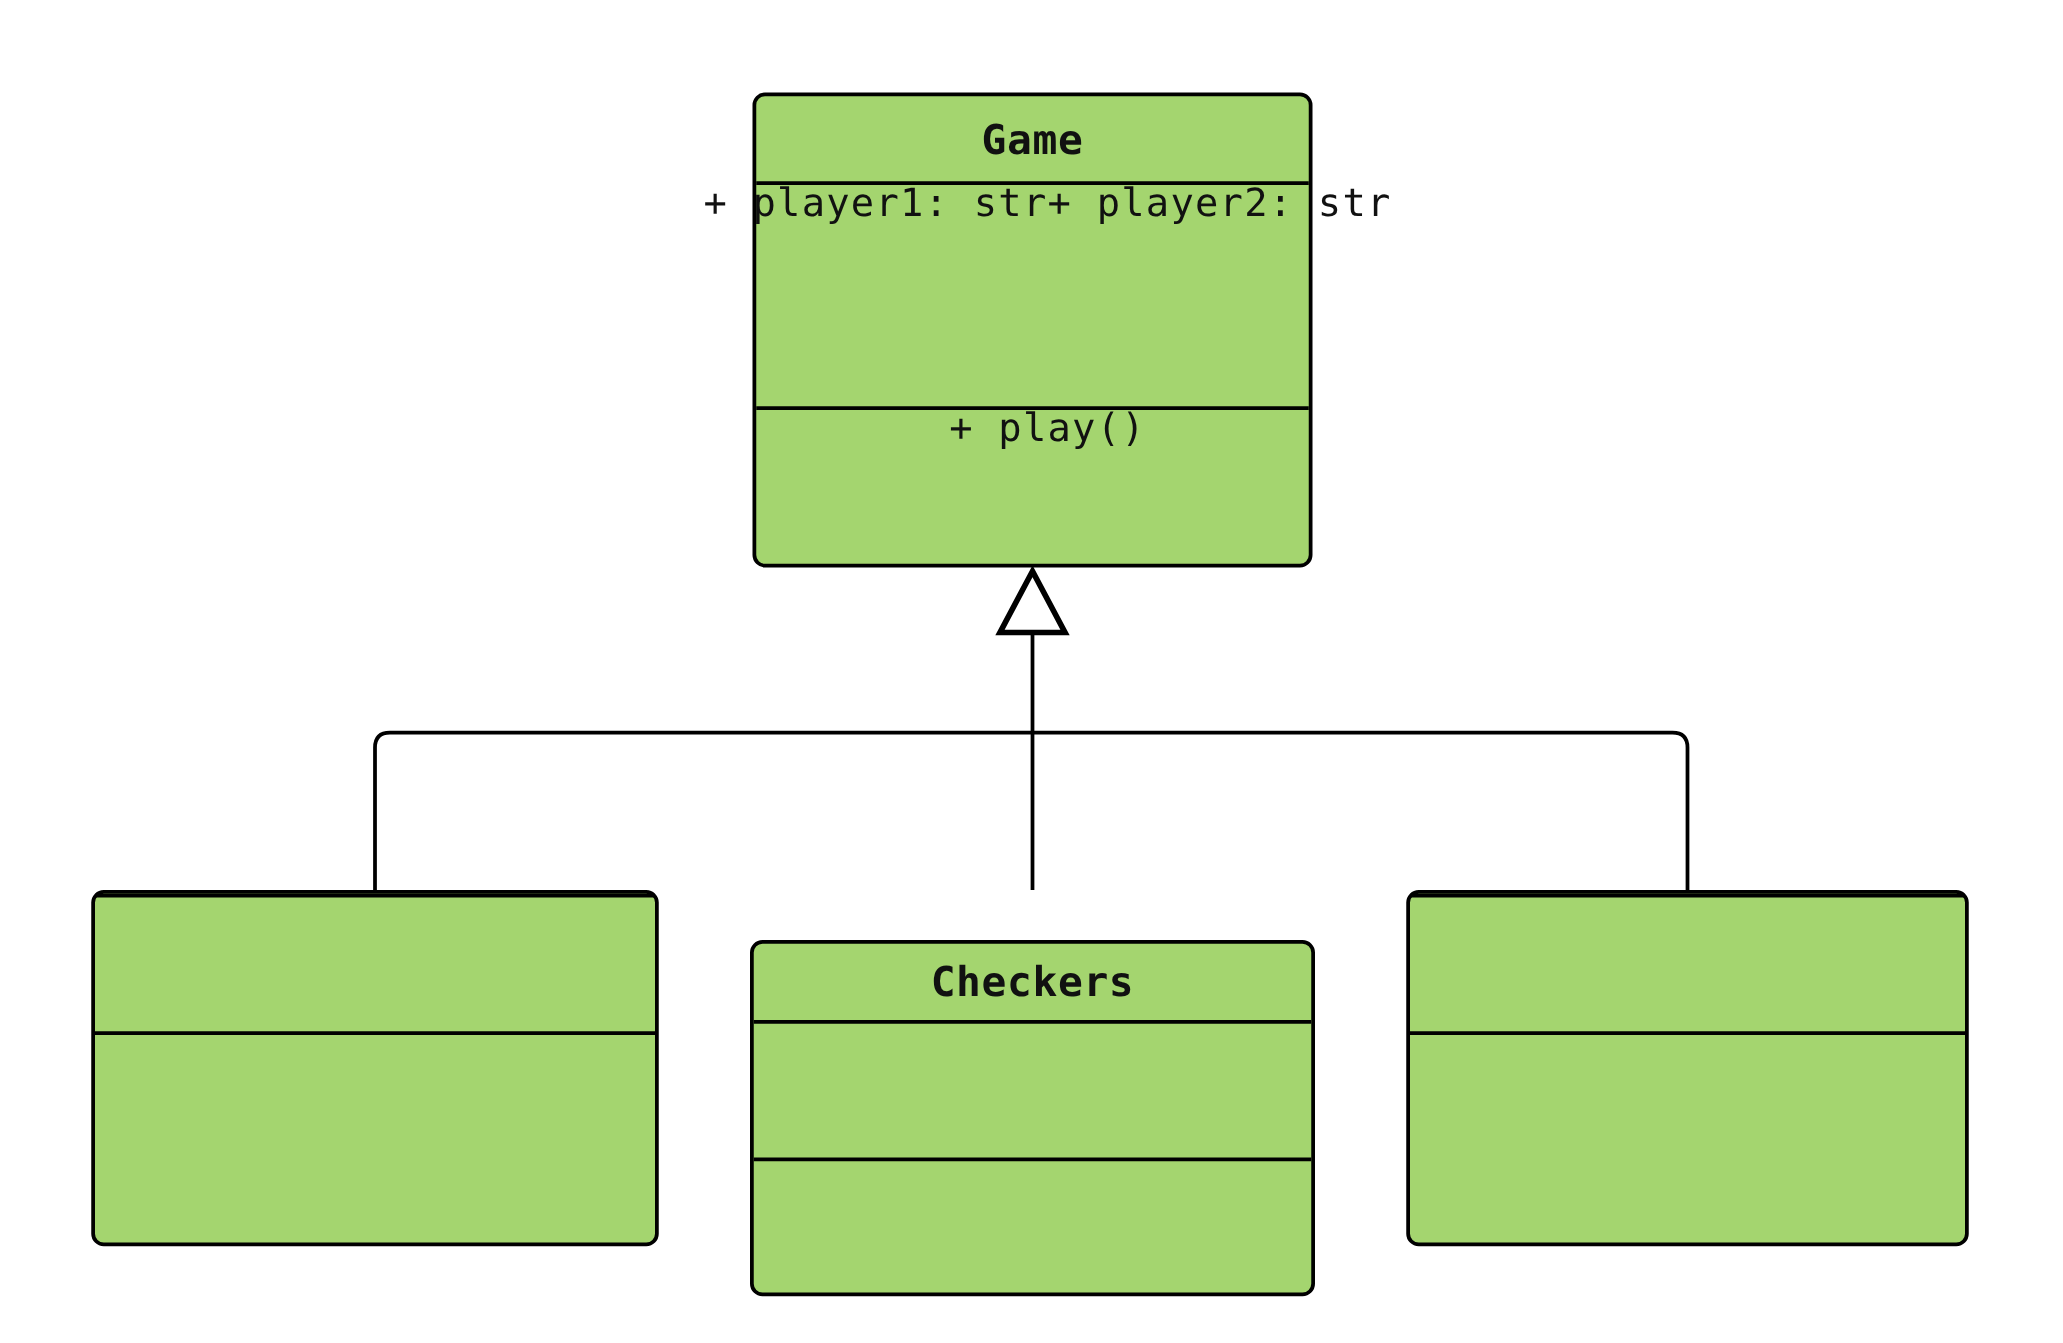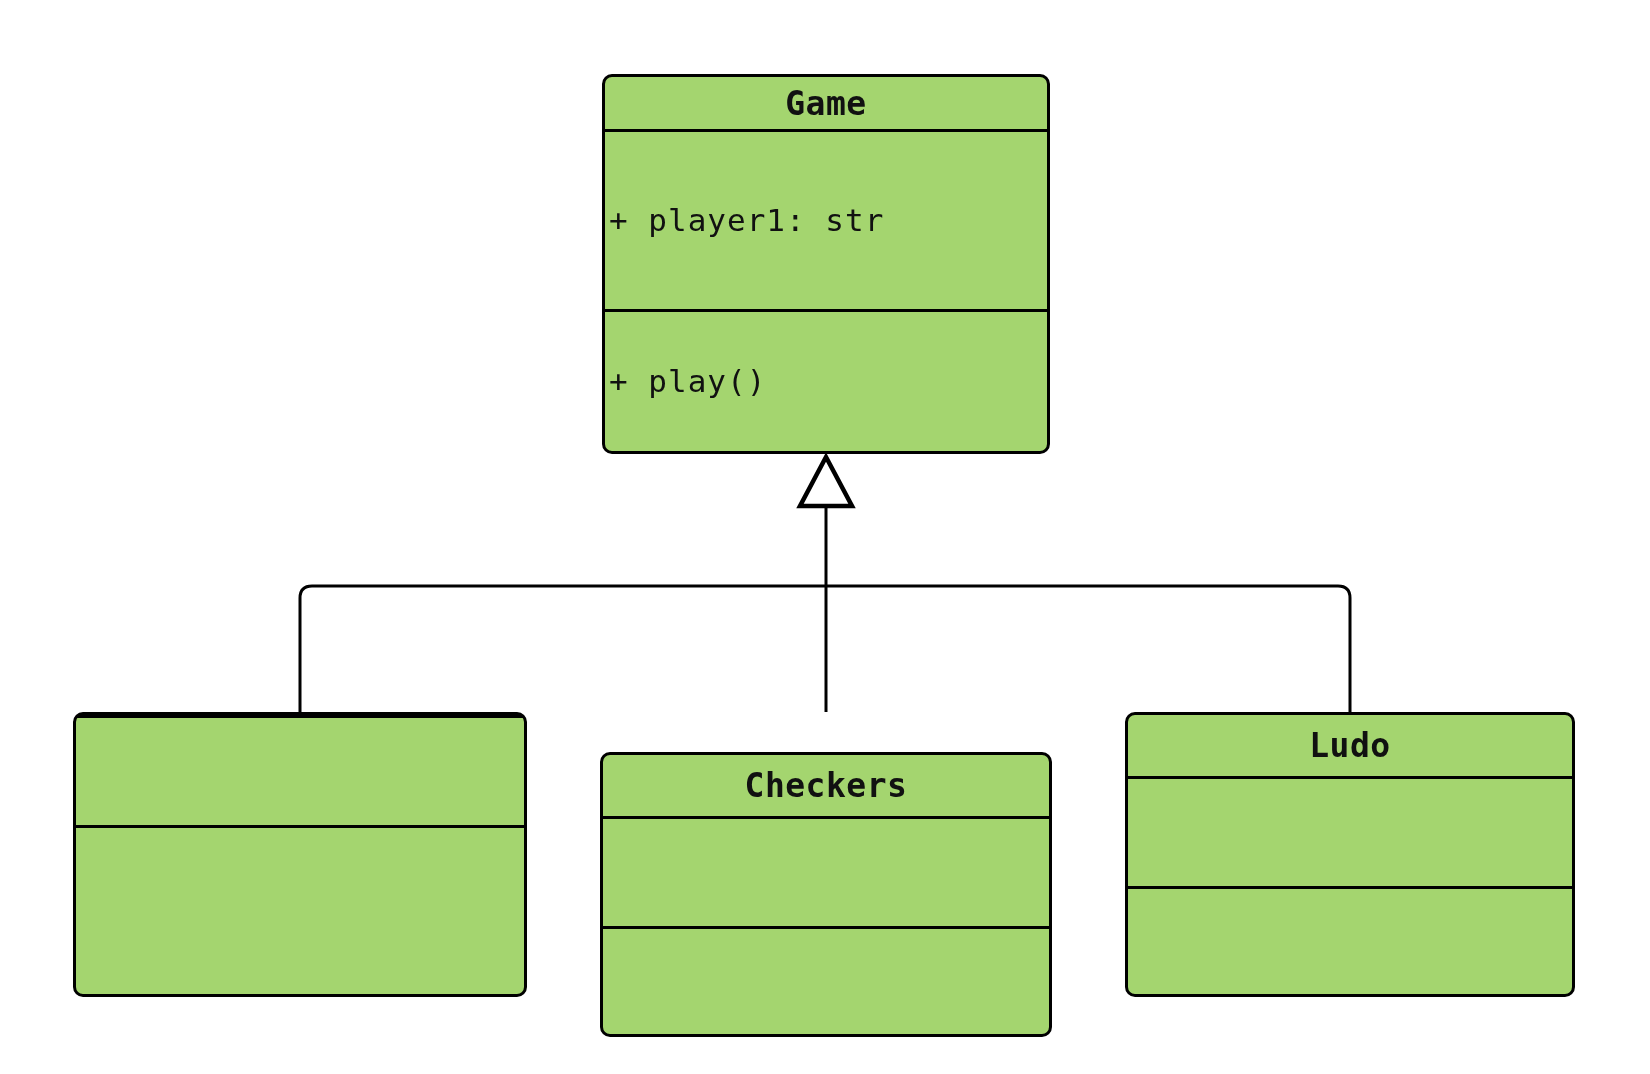--- a/index.html
+++ b/index.html
@@ -41,34 +41,34 @@
     letter-spacing: 0.5px;
     flex: 0 0 auto;
   }
   .uml-divider {
     height: 0;
     border-top: 3px solid var(--box-border, #000000);
     flex: 0 0 auto;
   }
   .uml-attrs, .uml-methods {
     display: flex;
-    flex-direction: column;
+    flex-direction: row;
     justify-content: center;
-    padding-left: 4px;
+    padding-left: 24px;
     font-size: 31px;
     line-height: 31px;
     flex: 0 0 auto;
   }
   .uml-attrs .member-line, .uml-methods .member-line {
     white-space: pre;
     letter-spacing: 1px;
   }
   
   .box-game     { left: 602px; top: 74px;  width: 448px; height: 380px; }
-  .box-game .uml-title   { height: 52px; text-align: right; }
+  .box-game .uml-title   { height: 68px; text-align: right; }
   .box-game .uml-attrs   { height: 177px; }
   .box-game .uml-methods { flex: 1 1 auto; }
   
   .box-chess    { left: 73px;   top: 712px; width: 454px; height: 285px; }
   .box-checkers { left: 600px;  top: 712px; width: 452px; height: 285px; margin-top: 40px; }
   .box-ludo     { left: 1125px; top: 712px; width: 450px; height: 285px; }
   .child .uml-title   { height: 61px; }
   .child .uml-attrs   { height: 107px; }
   .child .uml-methods { flex: 1 1 auto; }
 </style>
@@ -86,20 +86,21 @@
     <path d="M1350 712 L1350 598 Q1350 586 1338 586 L826 586" class="rel-line" fill="none" stroke="#000000" stroke-width="3"></path>
 
     <polygon points="826,457 800,506 852,506" fill="#ffffff" stroke="#000000" stroke-width="4.5" stroke-linejoin="miter"></polygon>
   </svg>
 
   <div class="uml-class box-game">
     <div class="uml-title">Game</div>
     <div class="uml-divider"></div>
     <div class="uml-attrs">
       <div class="member-line">+ player1: str</div>
+      <div class="member-line">+ player2: str</div>
     </div>
     <div class="uml-divider"></div>
     <div class="uml-methods">
       <div class="member-line">+ play()</div>
     </div>
   </div>
 
   <div class="uml-class child box-chess">
     <div class="uml-divider"></div>
     <div class="uml-attrs"></div>
@@ -109,20 +110,19 @@
 
   <div class="uml-class child box-checkers">
     <div class="uml-title">Checkers</div>
     <div class="uml-divider"></div>
     <div class="uml-attrs"></div>
     <div class="uml-divider"></div>
     <div class="uml-methods"></div>
   </div>
 
   <div class="uml-class child box-ludo">
-    <div class="uml-title">Ludo</div>
     <div class="uml-divider"></div>
     <div class="uml-attrs"></div>
     <div class="uml-divider"></div>
     <div class="uml-methods"></div>
   </div>
 
 </div>
 
 </body></html>

